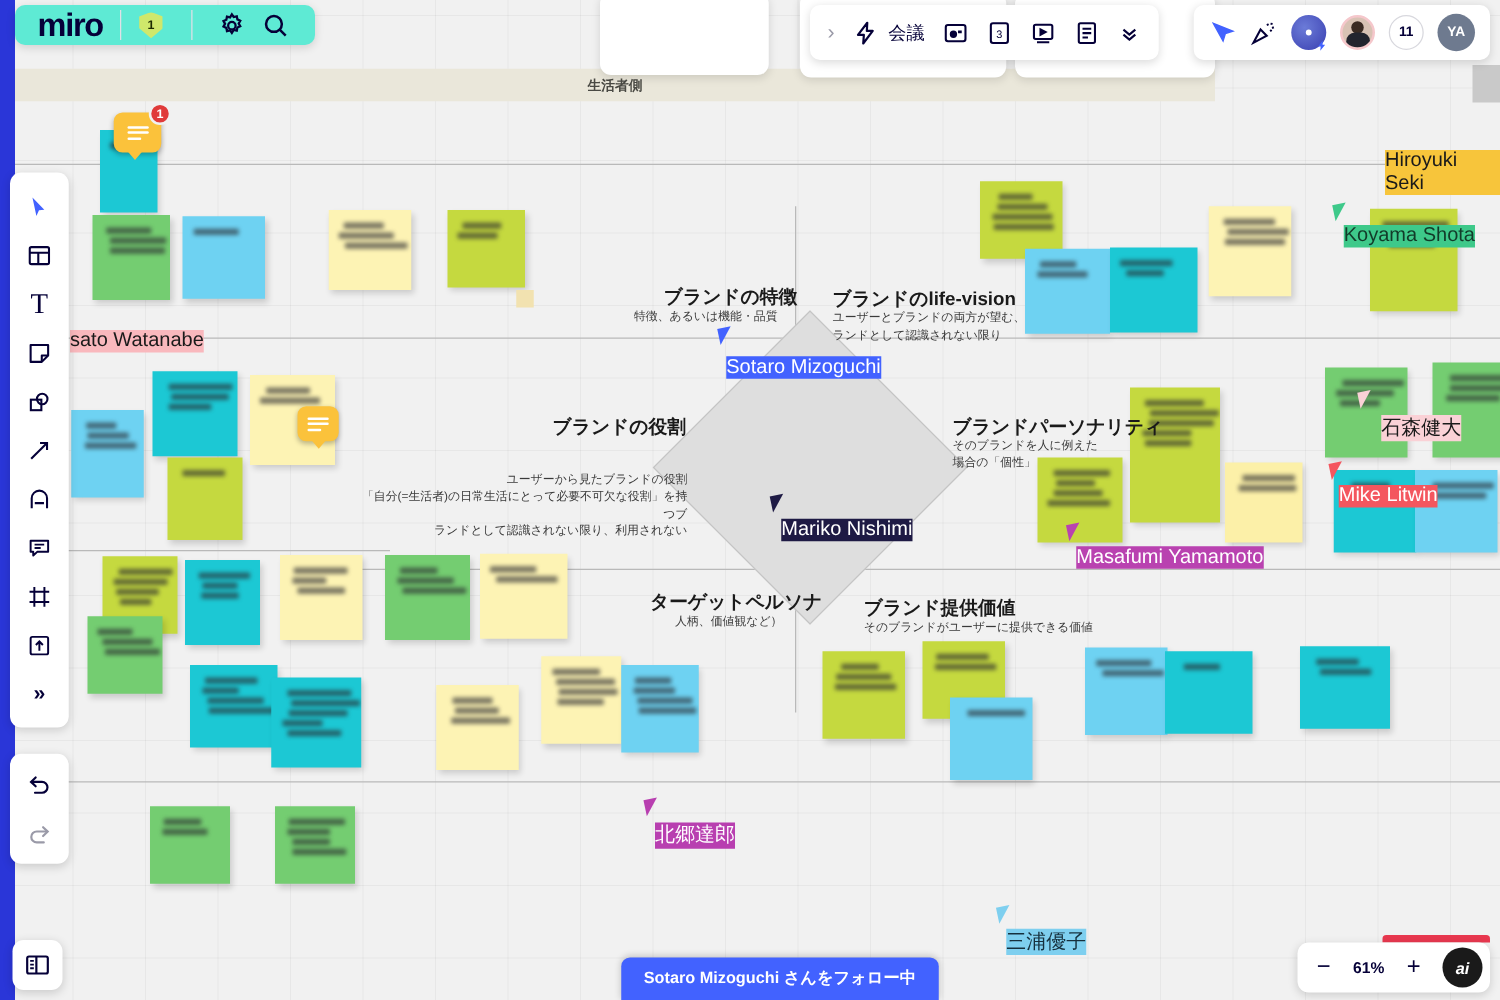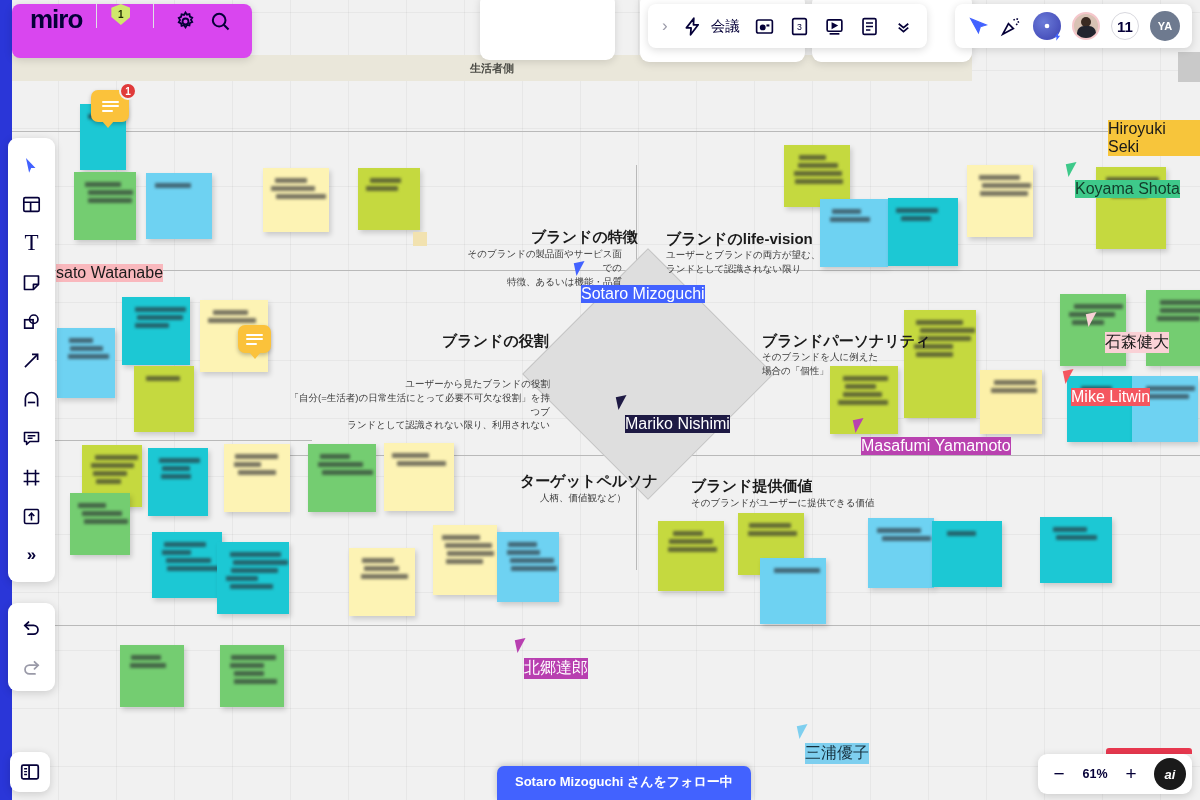--- a/index.html
+++ b/index.html
@@ -74,22 +74,22 @@
     position: absolute; top: -8px; right: -8px;
     width: 18px; height: 18px; border-radius: 50%;
     background: #e03a3a; color: #fff; font-size: 10px; font-weight: 700;
     display: flex; align-items: center; justify-content: center;
     border: 2px solid #f1f1f1;
   }
 
   
   #topbar {
     position: absolute; left: 12px; top: 4px;
-    height: 54px; display: flex; 
-    background: #d946ef; border-radius: 8px;
+    height: 32px; display: flex; align-items: center;
+    background: #5eead4; border-radius: 8px;
     box-shadow: 0 2px 8px rgba(0,0,0,.14);
     padding: 0 14px 0 18px; z-index: 40;
   }
   #logo { font-size: 26px; font-weight: 700; letter-spacing: -1px; color: #050038; }
   .divider { width: 1px; height: 24px; background: #e0e0e6; margin: 0 14px; }
   #shield {
     width: 19px; height: 21px; background: #cfe86b;
     clip-path: polygon(50% 0,100% 18%,100% 62%,50% 100%,0 62%,0 18%);
     display: flex; align-items: center; justify-content: center;
     font-size: 10px; font-weight: 700; color: #1c2b00; margin-right: 9px;
@@ -111,21 +111,21 @@
   }
   .avatar {
     width: 28px; height: 28px; border-radius: 50%;
     display: flex; align-items: center; justify-content: center;
     font-size: 10.5px; font-weight: 700; color: #fff;
   }
   .avcount {
     width: 28px; height: 28px; border-radius: 50%;
     border: 1px solid #d8d8de; background: #fff; color: #050038;
     display: flex; align-items: center; justify-content: center;
-    font-size: 15px; font-weight: 600;
+    font-size: 11px; font-weight: 600;
   }
 
   
   #lefttool {
     position: absolute; left: 8px; top: 138px; width: 47px;
     background: #fff; border-radius: 9px; padding: 8px 0;
     box-shadow: 0 2px 8px rgba(0,0,0,.16); z-index: 35;
     display: flex; flex-direction: column; align-items: center; gap: 1px;
   }
   #lefttool .ti {
@@ -388,21 +388,20 @@
         </div>
         <div class="sticky" style="left: 1028px; top: 517px; width: 72px; height: 66px; background: rgb(28, 200, 212);">
           <div class="blurline" style="width: 56%; margin-left: 12%;"></div>
           <div class="blurline" style="width: 69%; margin-left: 16%;"></div>
         </div>
       </div>
 
     <div id="quadrants">
         <div class="qtitle" style="left: 519px; top: 228px;">ブランドの特徴</div>
         <div class="qdesc" style="left: 452px; top: 247px; width: 158px; text-align: right;">
-          <div>そのブランドの製品面やサービス面での</div>
           <div>特徴、あるいは機能・品質</div>
         </div>
         <div class="qtitle" style="left: 654px; top: 230px; text-align: right;">ブランドのlife-vision</div>
         <div class="qdesc" style="left: 654px; top: 248px; width: 176px; text-align: left;">
           <div>ユーザーとブランドの両方が望む、</div>
           <div>ランドとして認識されない限り</div>
         </div>
         <div class="qtitle" style="left: 430px; top: 332px;">ブランドの役割</div>
         <div class="qdesc" style="left: 270px; top: 377px; width: 268px; text-align: right;">
           <div>ユーザーから見たブランドの役割</div>

